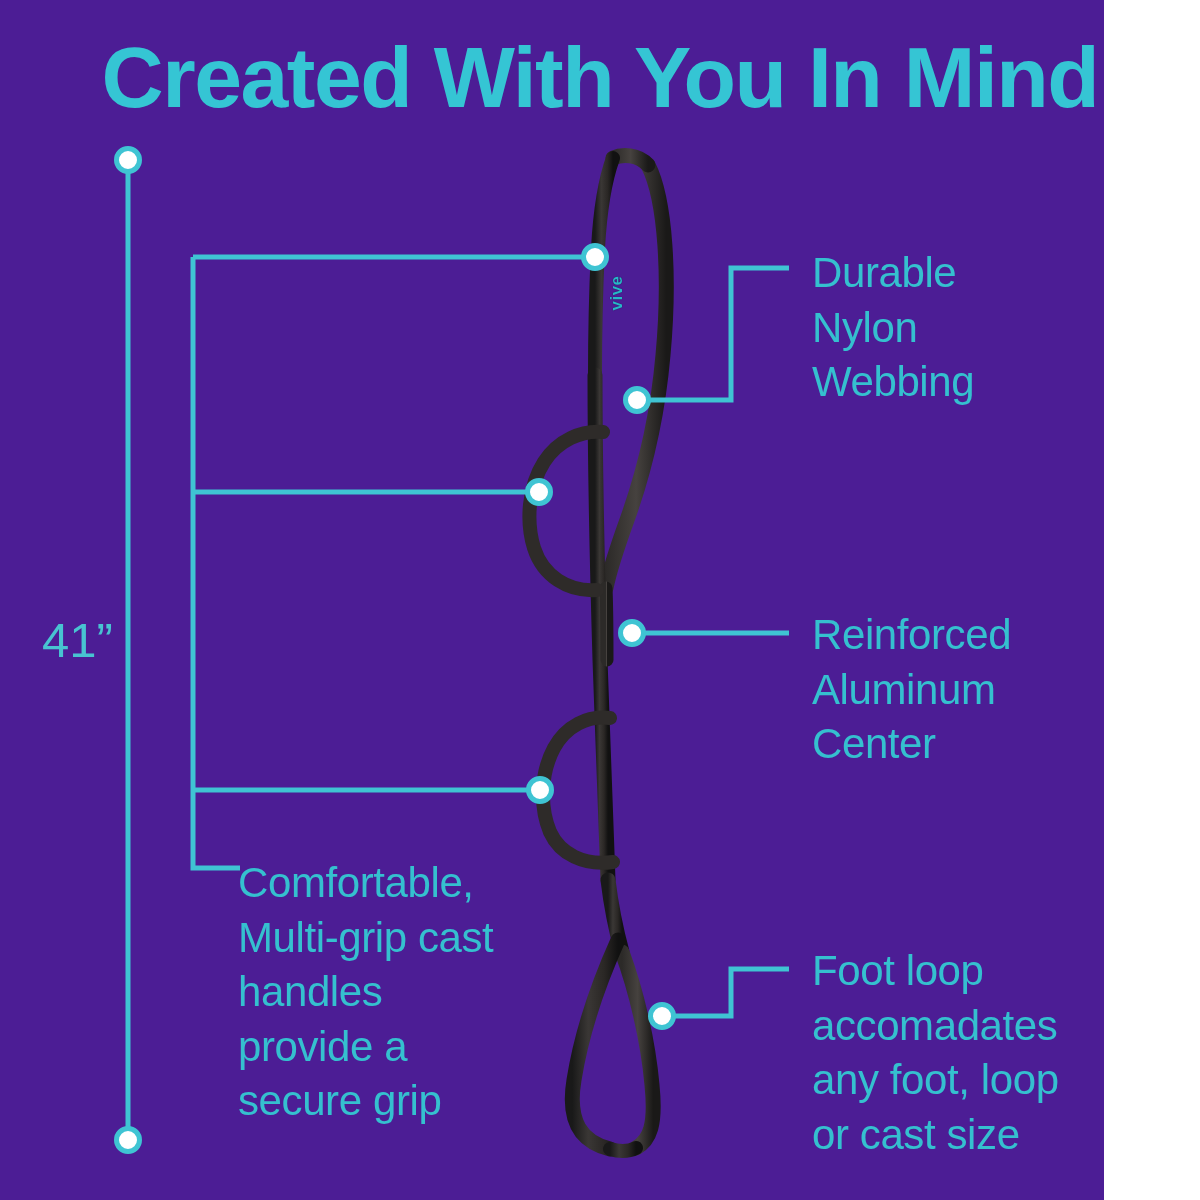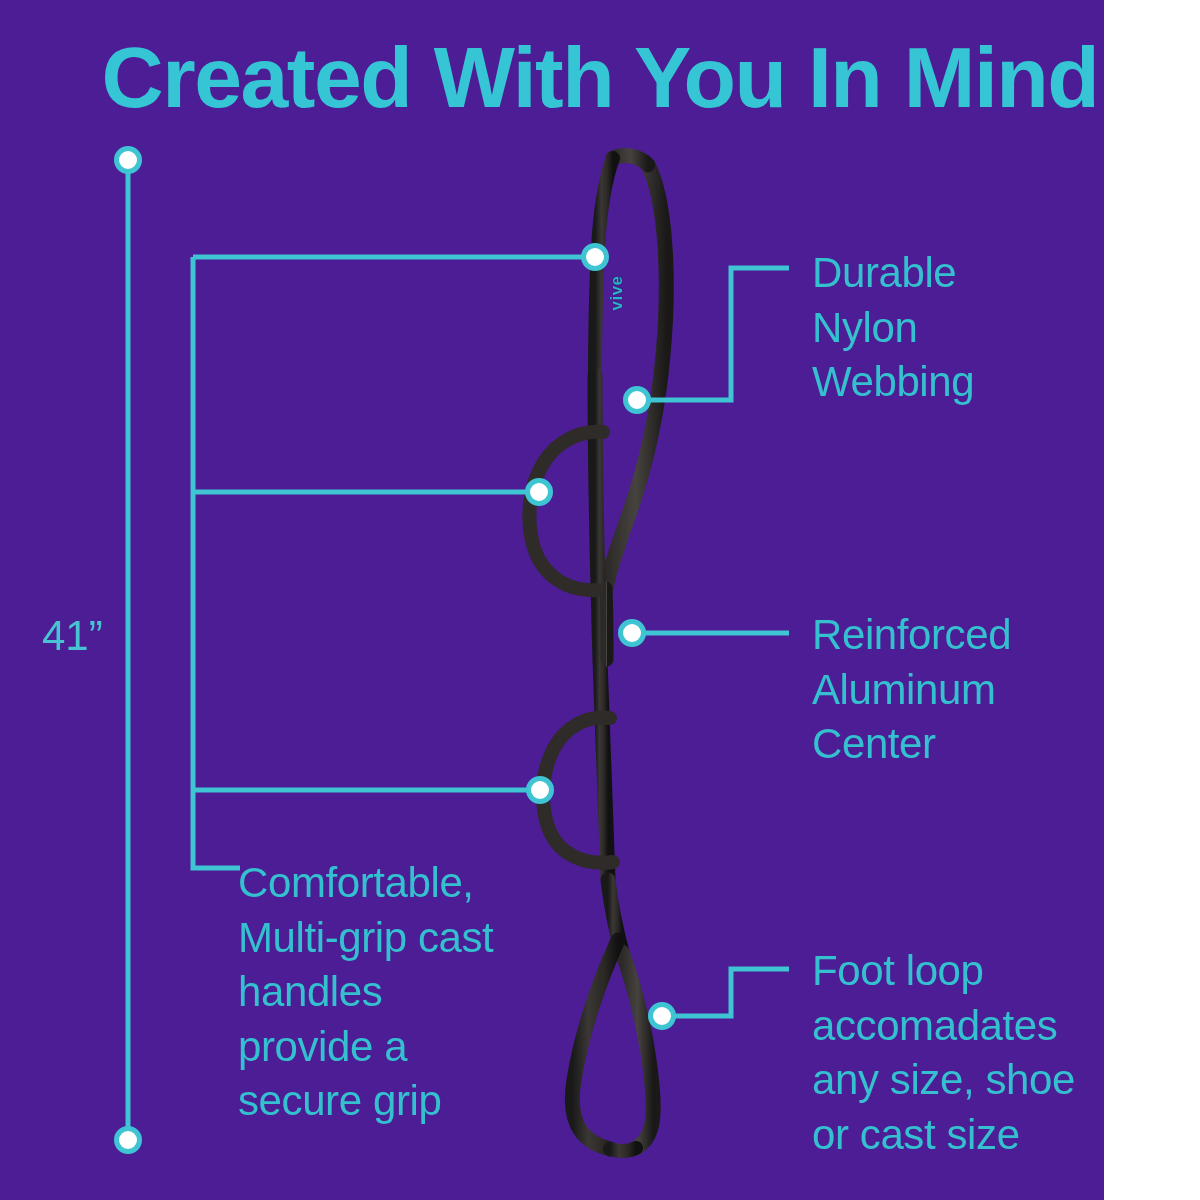--- a/index.html
+++ b/index.html
@@ -58,21 +58,21 @@
   #callout-center  { left: 812px; top: 608px;  width: 350px; }
   #callout-foot    { left: 812px; top: 944px;  width: 370px; }
   #callout-grip    { left: 238px; top: 856px;  width: 380px; }
 
   #dim-label {
     position: absolute;
     left: 42px;
     top: 612px;
     color: #48c3d1;
     font-family: "Liberation Sans", sans-serif;
-    font-size: 42px;
+    font-size: 49px;
     font-weight: normal;
     letter-spacing: 0px;
   }
 
   
   #product {
     position: absolute;
     left: 470px;
     top: 140px;
     width: 300px;
@@ -194,21 +194,21 @@
   <div id="callout-nylon" class="callout">Durable
 Nylon
 Webbing</div>
 
   <div id="callout-center" class="callout">Reinforced
 Aluminum
 Center</div>
 
   <div id="callout-foot" class="callout">Foot loop
 accomadates
-any size, shoe
+any foot, loop
 or cast size</div>
 
   <div id="callout-grip" class="callout">Comfortable,
 Multi-grip cast
 handles
 provide a
 secure grip</div>
 
 </div>
 

